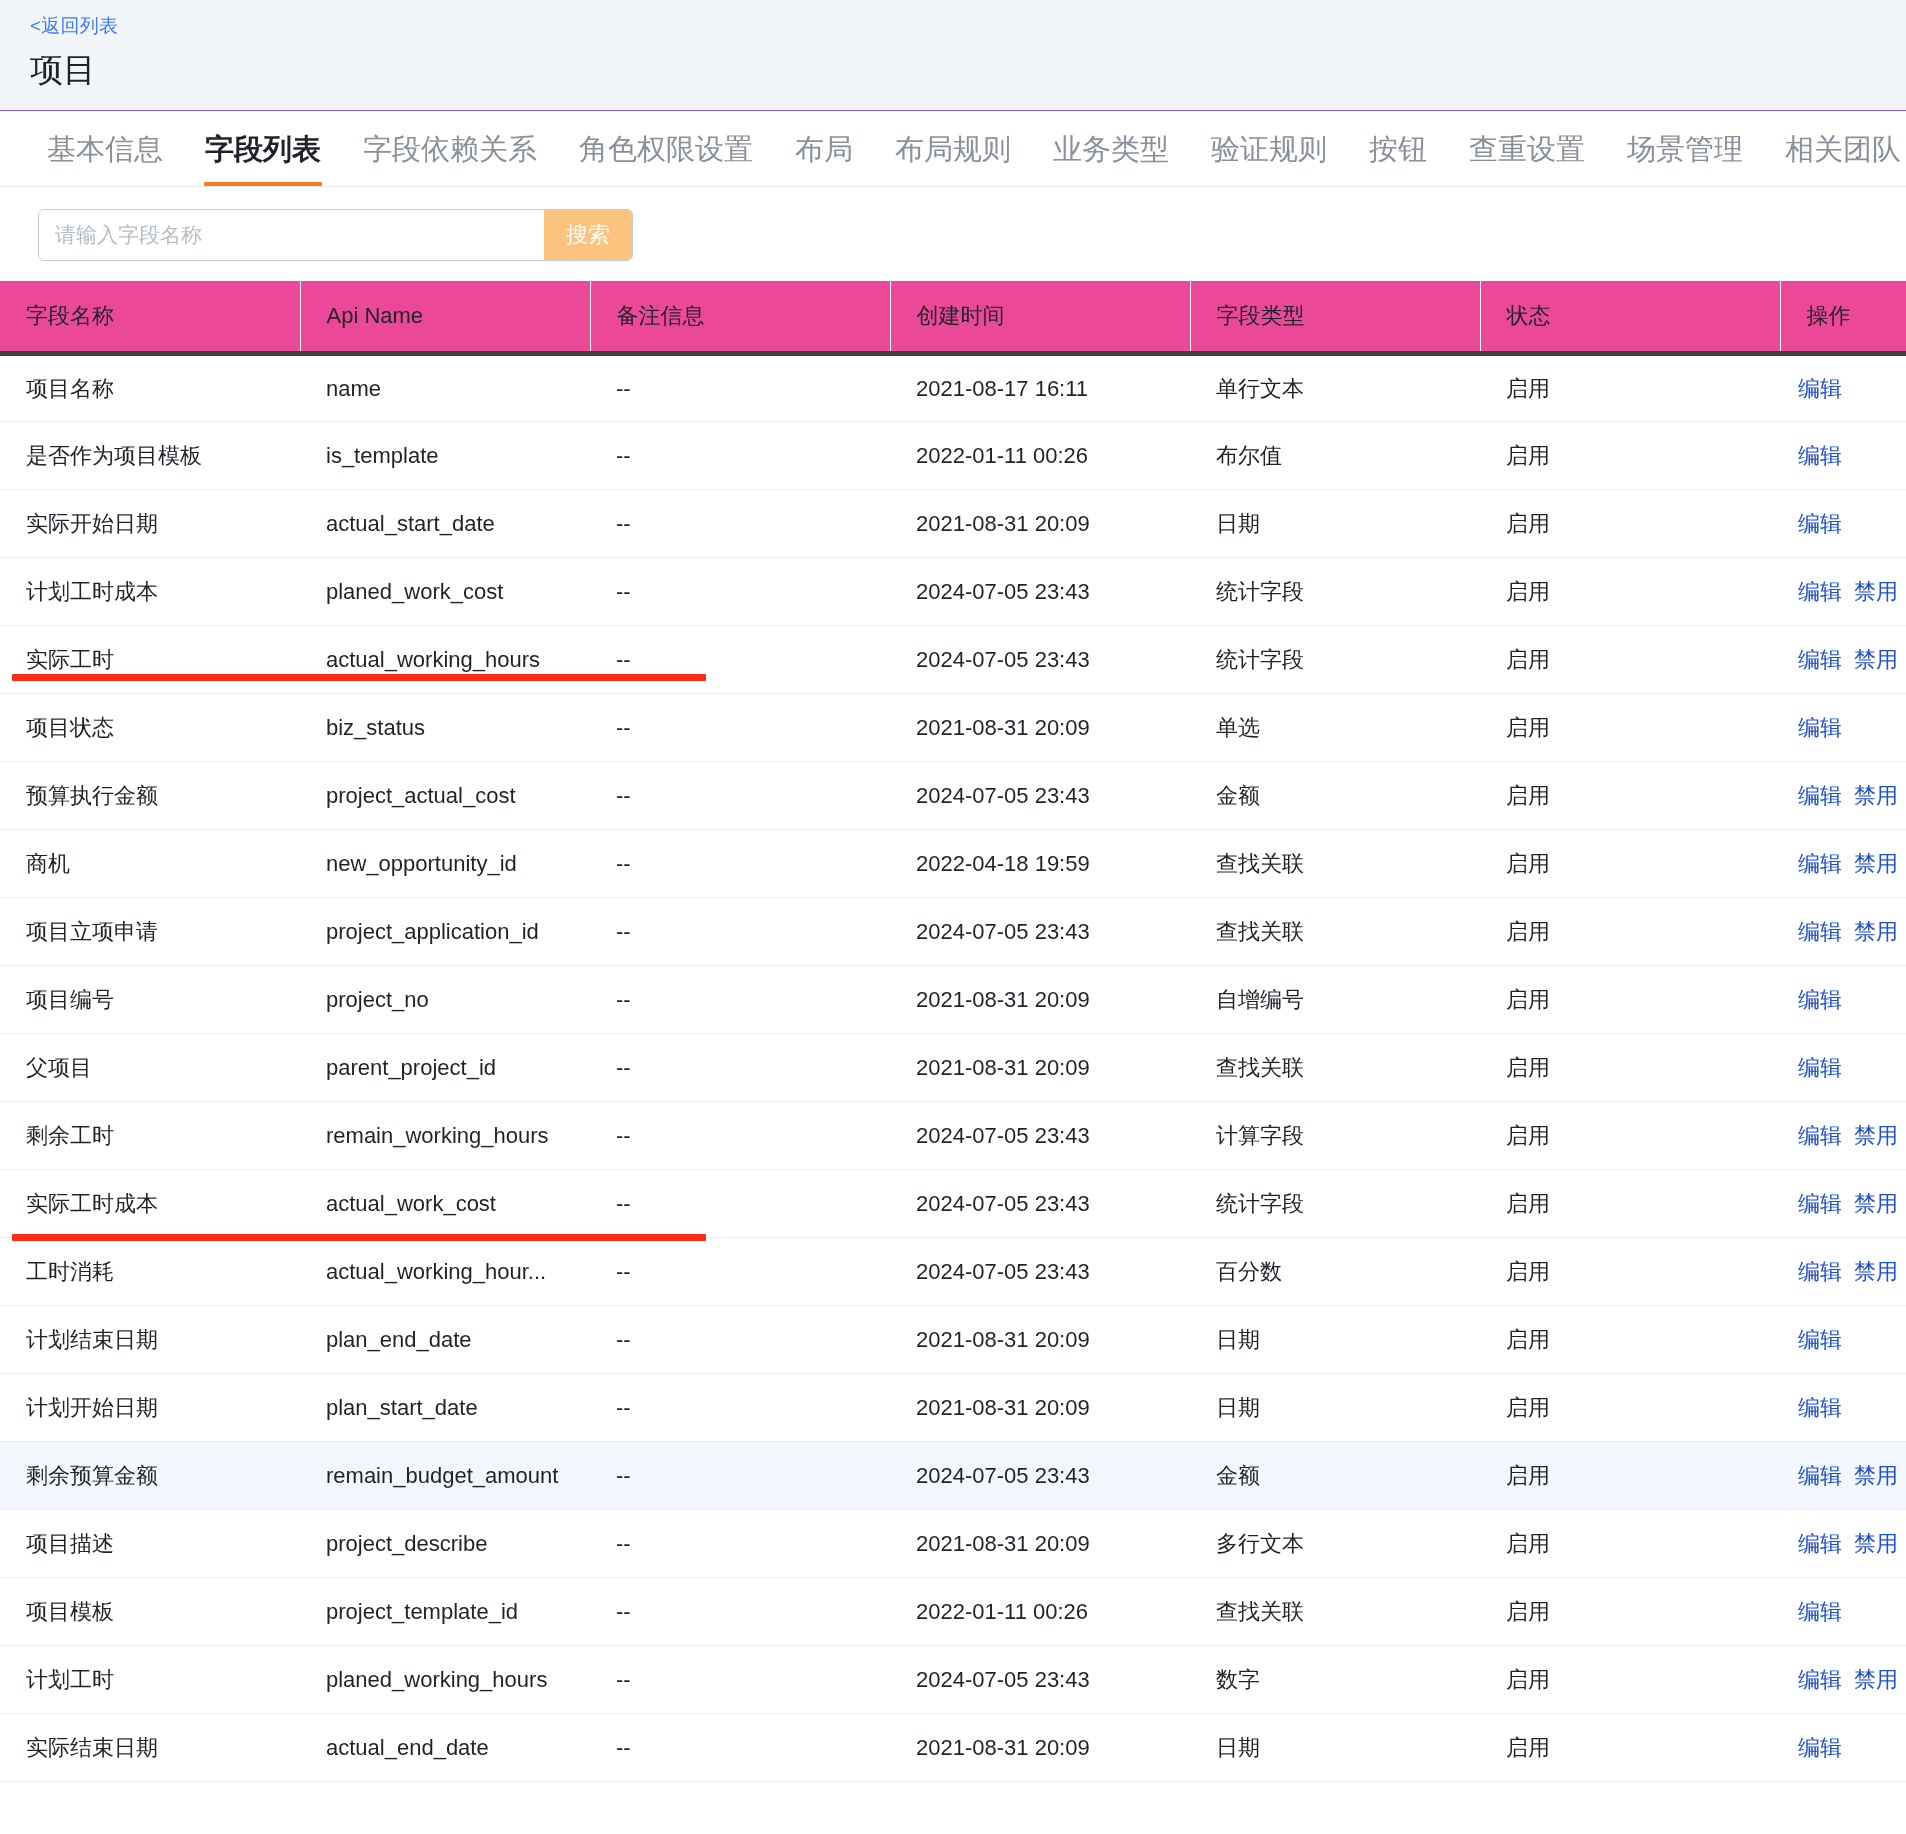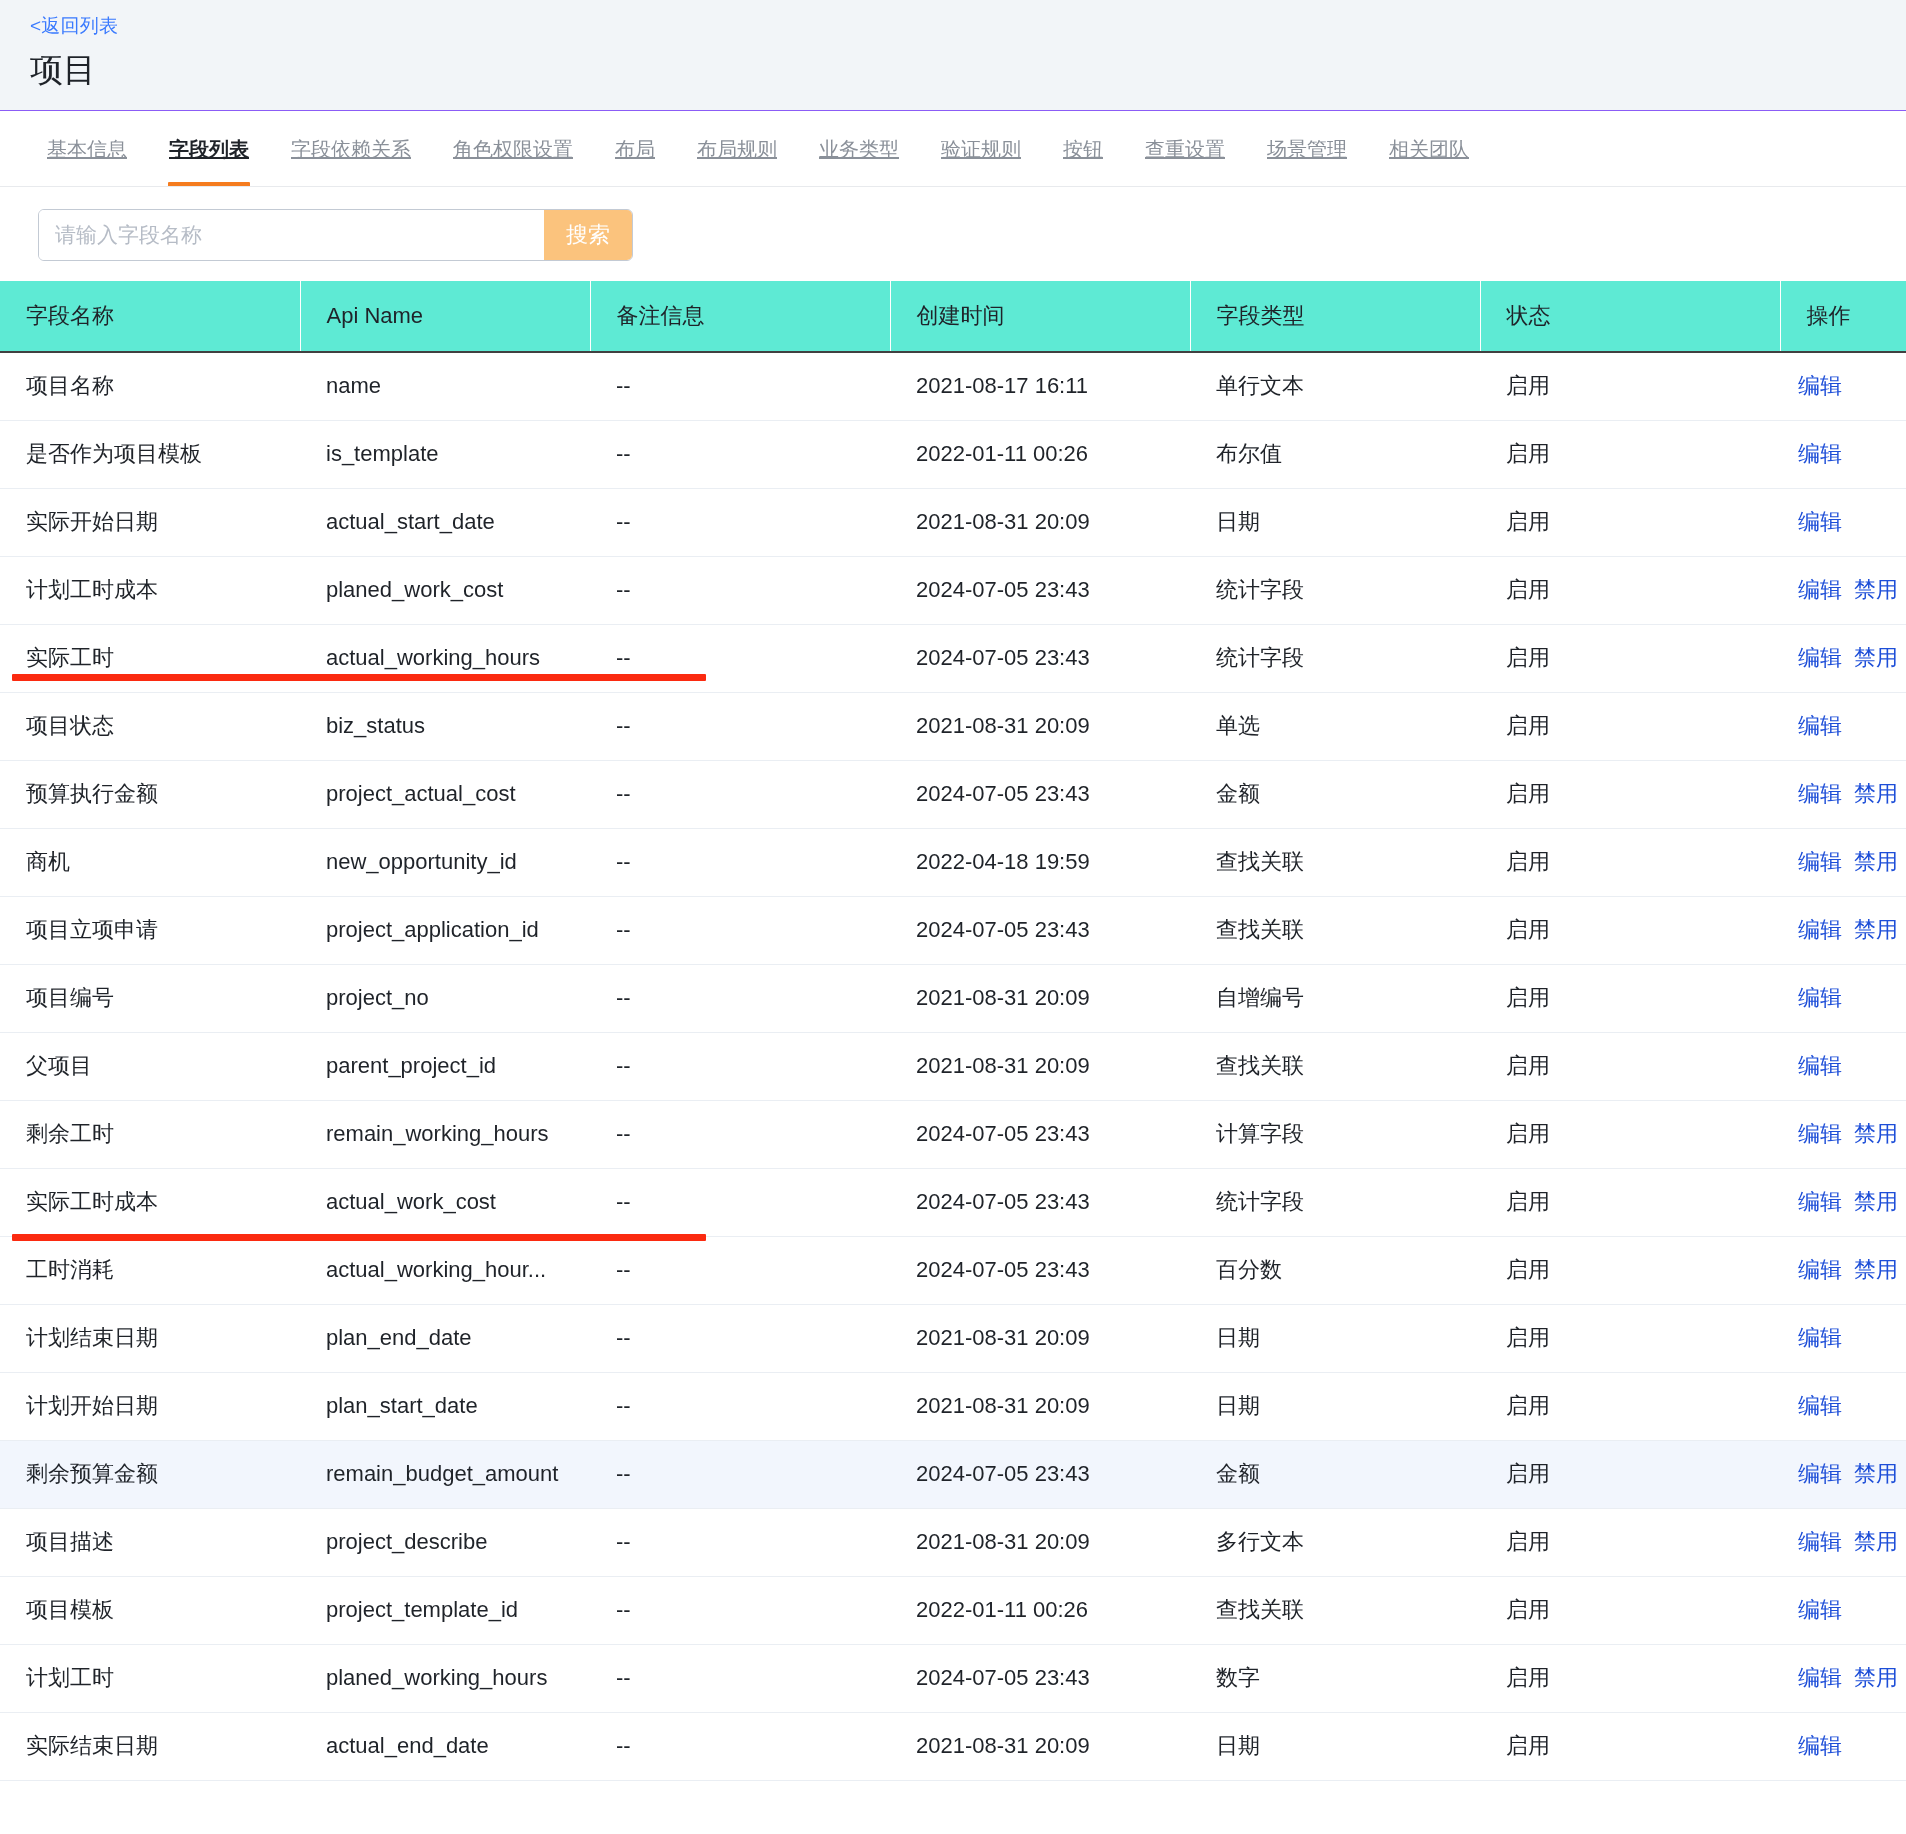--- a/index.html
+++ b/index.html
@@ -43,28 +43,27 @@
     display: flex;
     align-items: center;
     padding-left: 26px;
     overflow: hidden;
     border-bottom: 1px solid #e8eaed;
     white-space: nowrap;
   }
   .tab {
     flex: 0 0 auto;
     position: relative;
-    font-size: 20px;
+    font-size: 29px;
     line-height: 76px;
     color: #8a9099;
     padding: 0 21px;
     cursor: pointer;
     height: 76px;
     user-select: none;
-    text-decoration: underline;
   }
   .tab.active {
     color: #1f2329;
     font-weight: 700;
   }
   .tab.active::after {
     content: "";
     position: absolute;
     left: 20px; right: 20px;
     bottom: 0;
@@ -110,28 +109,28 @@
   }
 
   
   .table-wrap { width: 1906px; overflow: hidden; }
   table.fields {
     width: 1906px;
     border-collapse: collapse;
     table-layout: fixed;
   }
   table.fields thead th {
-    background: #5eead4;
+    background: #ec4899;
     color: #1f2329;
     font-size: 22px;
     font-weight: 400;
     text-align: left;
     padding: 20px 0 20px 26px;
     border-right: 1px solid #ffffff;
-    border-bottom: 2px solid #404040;
+    border-bottom: 5px solid #404040;
     height: 68px;
     vertical-align: middle;
   }
   table.fields thead th:last-child { border-right: none; }
 
   table.fields tbody td {
     font-size: 22px;
     color: #1f2329;
     padding: 0 0 0 26px;
     height: 68px;

